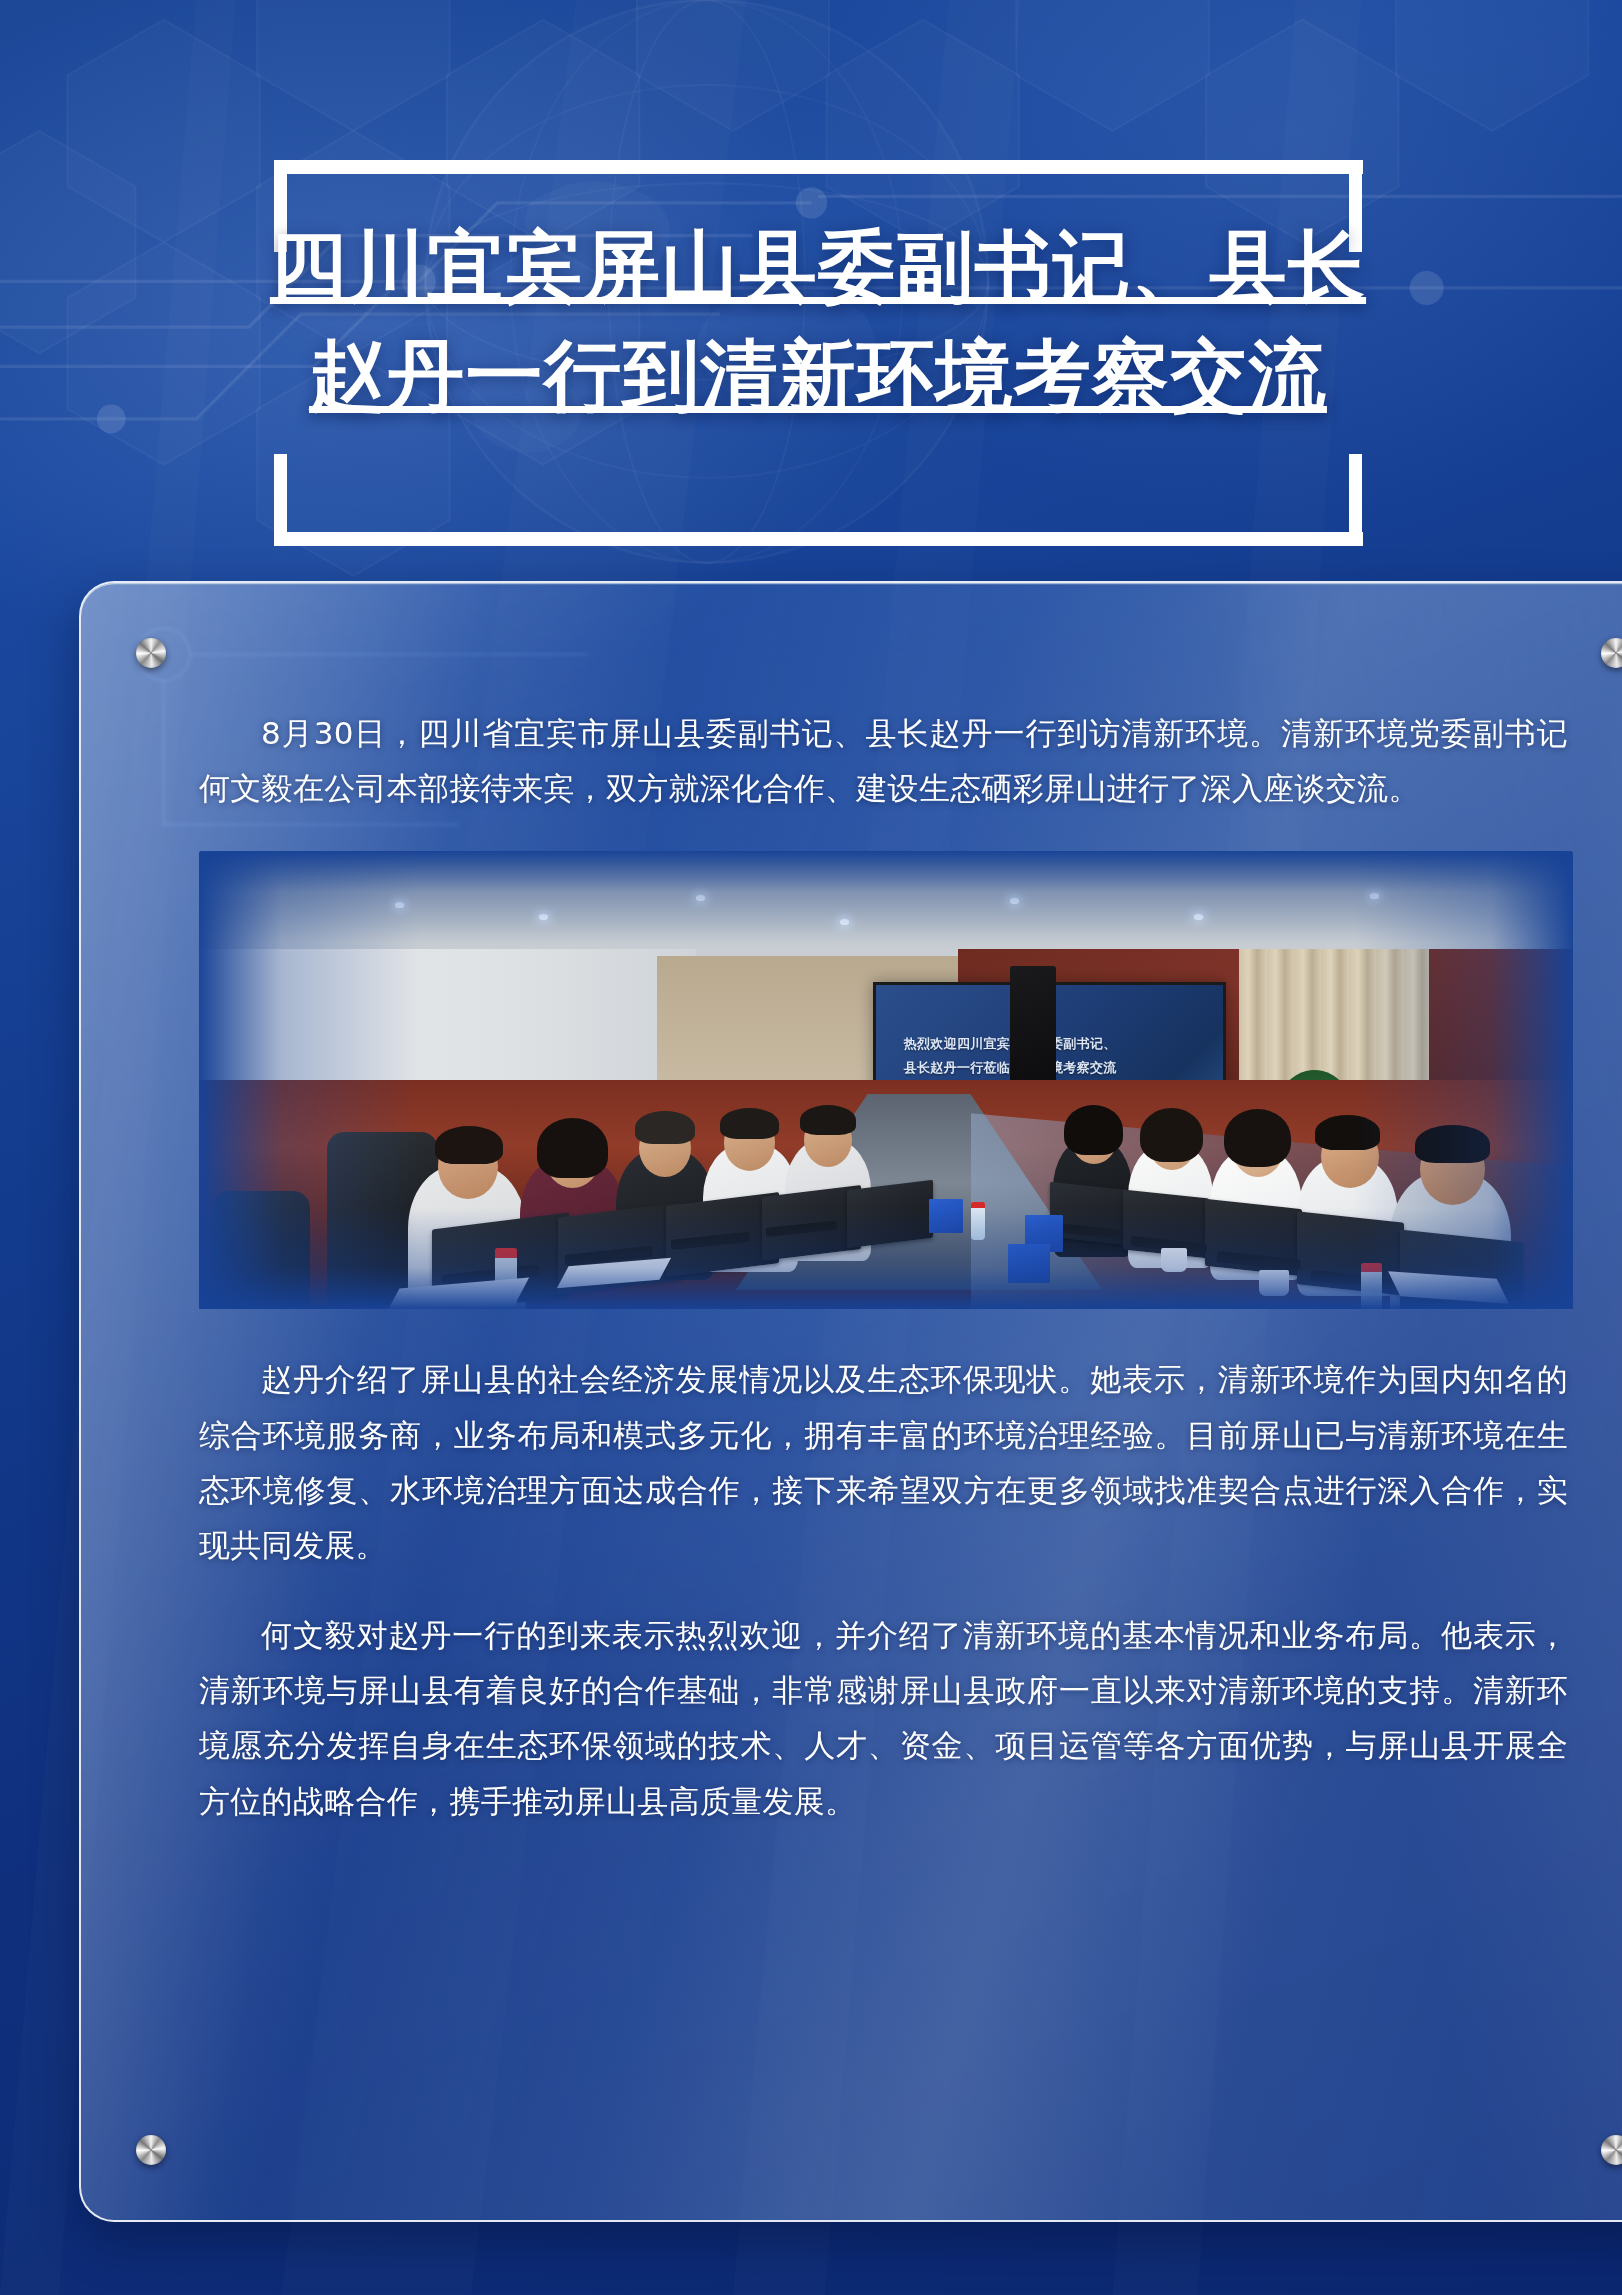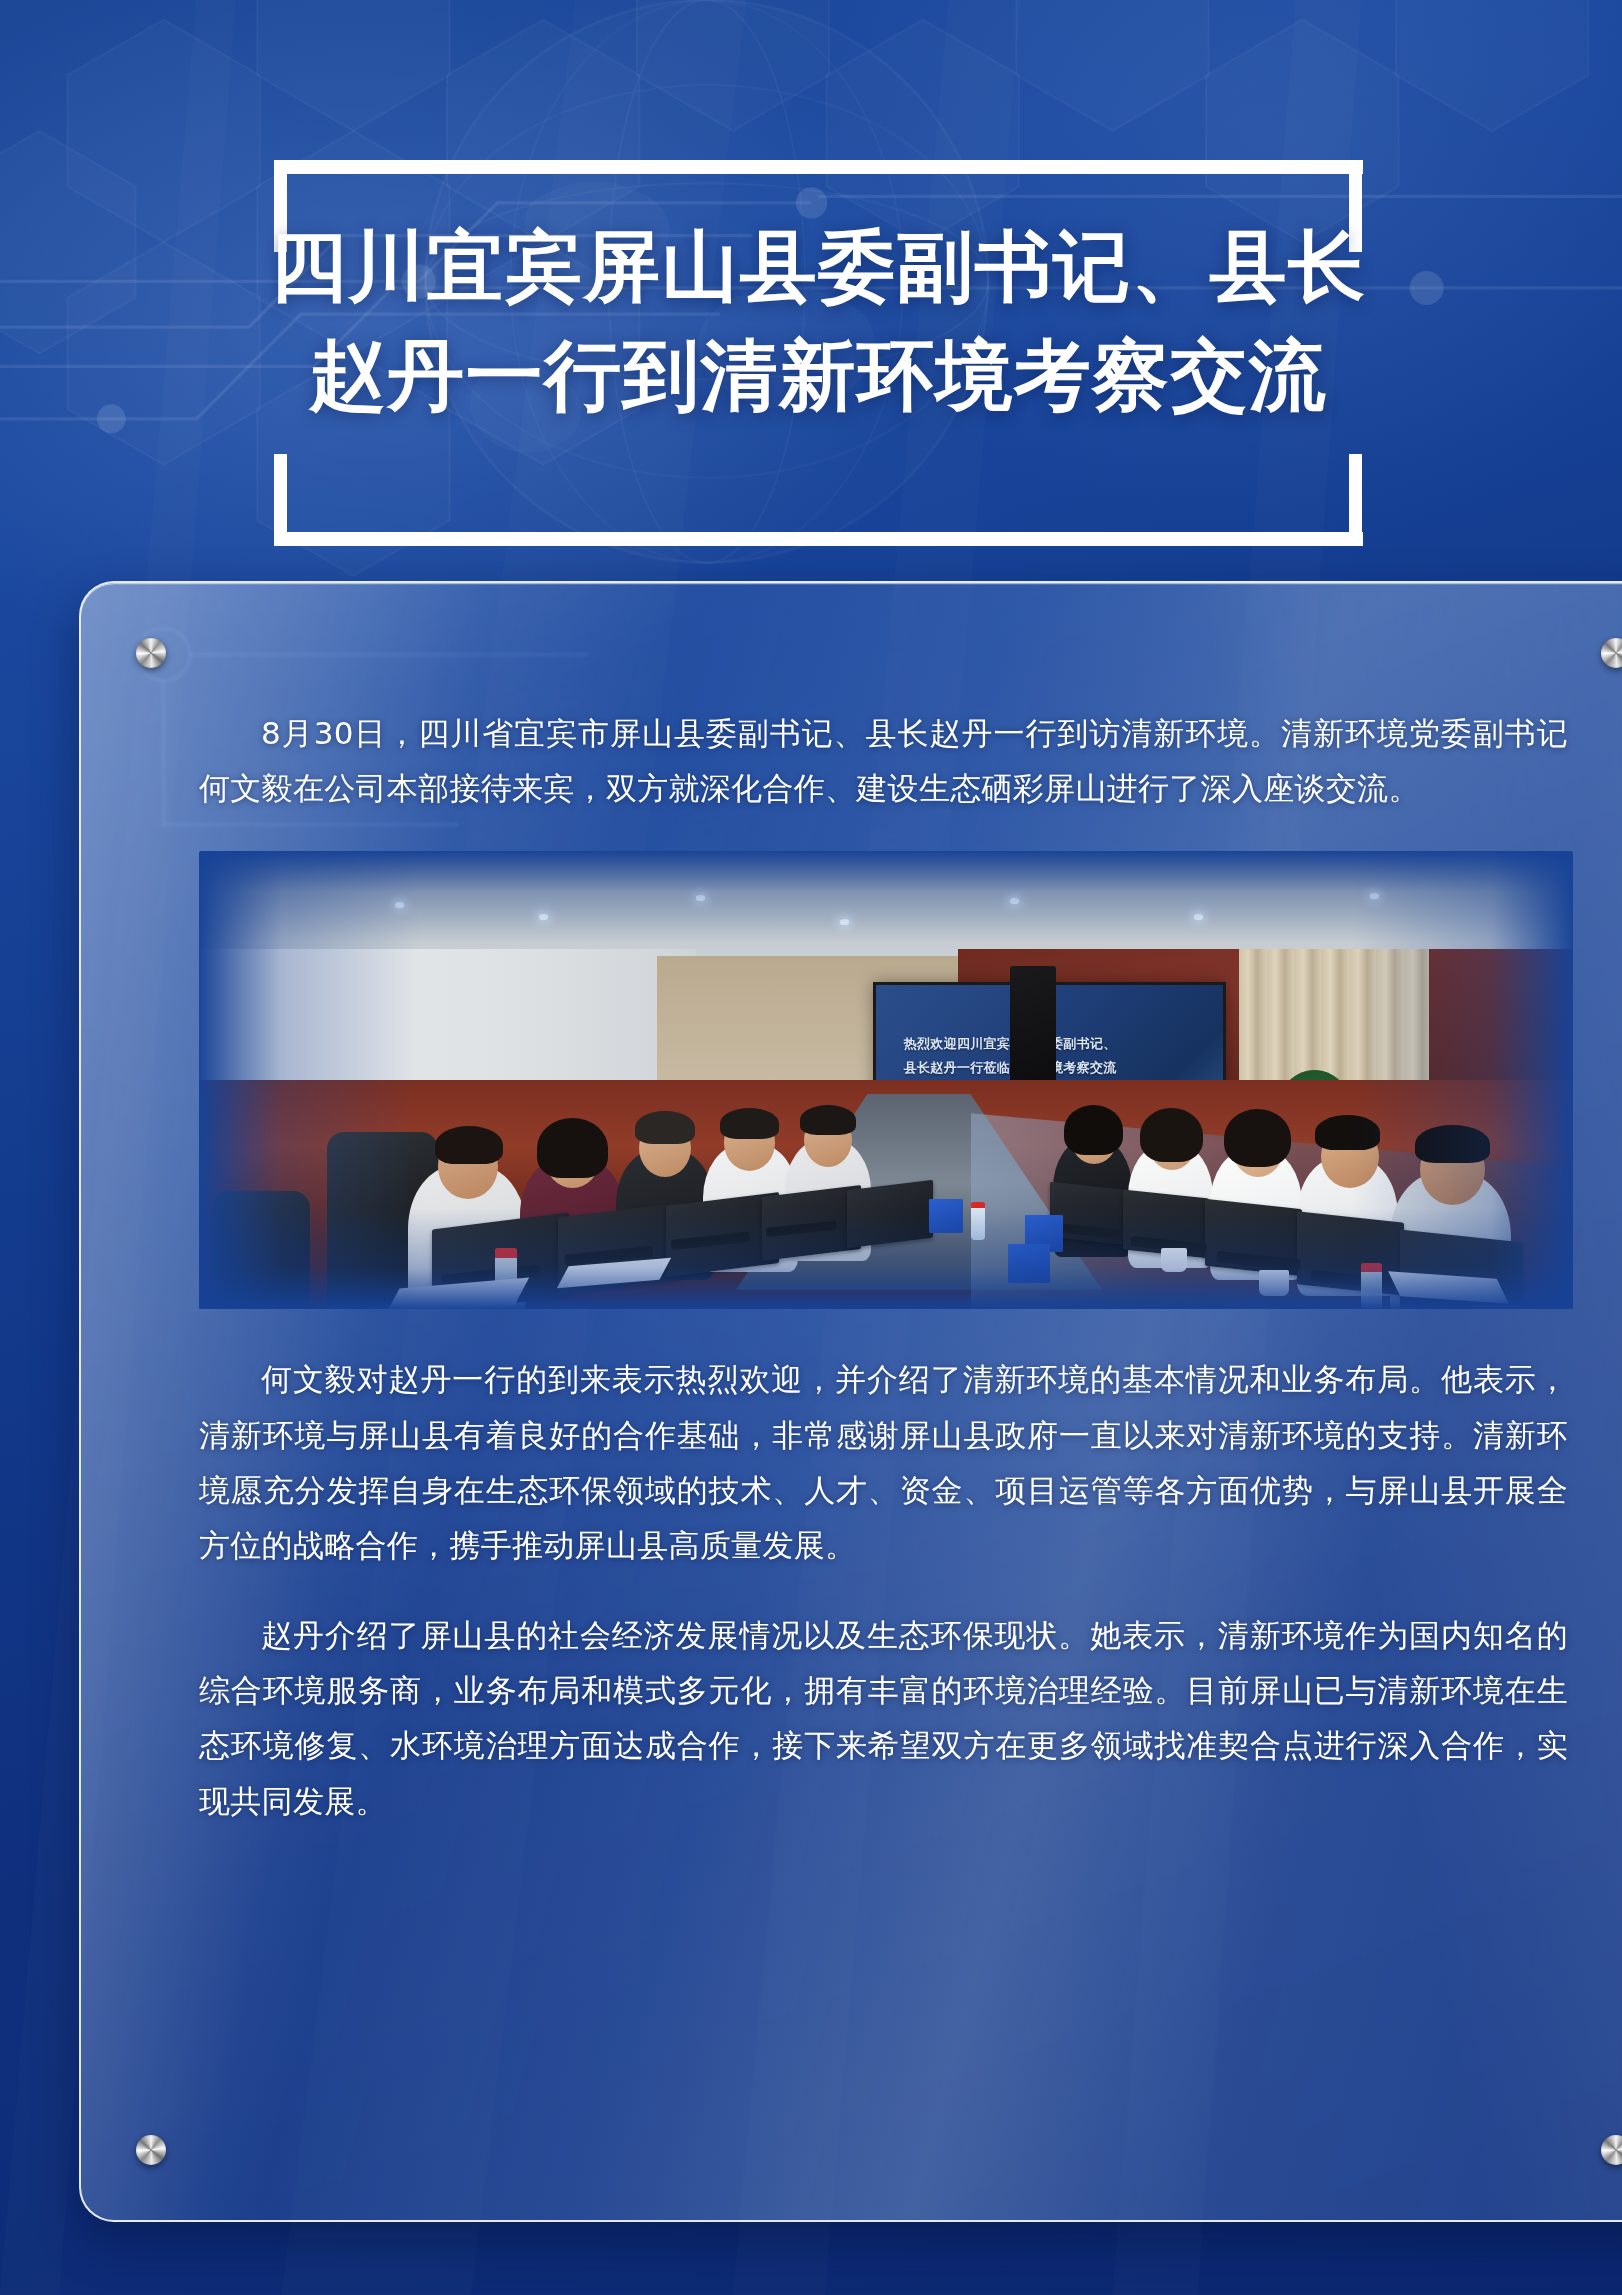--- a/index.html
+++ b/index.html
@@ -60,21 +60,21 @@
     top: 52px;
     text-align:center;
     color:#ffffff;
     font-family: "DejaVu Sans", "Liberation Sans", sans-serif;
     font-weight: 900;
     font-size: 77px;
     line-height: 1.42;
     letter-spacing: 1.3px;
     text-shadow: 0 2.6px 14.4px rgba(0,20,70,0.45);
   }
-  #title-text .tl { display:block; white-space:nowrap; }
+  #title-text .tl { display:block; white-space:nowrap;text-decoration:underline; }
 
   
   #glass-card {
     position:absolute;
     left: 79px;
     top: 581px;
     width: 1609px;
     height: 1641px;
     border-radius: 35px;
     background:
@@ -490,20 +490,20 @@
           <div class="cup" style="left:962px; top:397px; width:26px; height:23.6px;"></div>
 
           <div style="position:absolute;left:196px;top:432px;width:124px;height:27.5px;background:#f5f6f7;transform:skewX(-28deg) skewY(-5deg);"></div>
           <div style="position:absolute;left:366px;top:411px;width:98px;height:22px;background:#f2f3f5;transform:skewX(-28deg) skewY(-5deg);"></div>
           <div style="position:absolute;left:1197px;top:424px;width:105px;height:25px;background:#eef0f2;transform:skewX(26deg) skewY(4deg);"></div>
 
         </div>
         <div class="vignette"></div>
       </div>
 
+      <p>赵丹介绍了屏山县的社会经济发展情况以及生态环保现状。她表示，清新环境作为国内知名的综合环境服务商，业务布局和模式多元化，拥有丰富的环境治理经验。目前屏山已与清新环境在生态环境修复、水环境治理方面达成合作，接下来希望双方在更多领域找准契合点进行深入合作，实现共同发展。</p>
       <p>何文毅对赵丹一行的到来表示热烈欢迎，并介绍了清新环境的基本情况和业务布局。他表示，清新环境与屏山县有着良好的合作基础，非常感谢屏山县政府一直以来对清新环境的支持。清新环境愿充分发挥自身在生态环保领域的技术、人才、资金、项目运管等各方面优势，与屏山县开展全方位的战略合作，携手推动屏山县高质量发展。</p>
-      <p>赵丹介绍了屏山县的社会经济发展情况以及生态环保现状。她表示，清新环境作为国内知名的综合环境服务商，业务布局和模式多元化，拥有丰富的环境治理经验。目前屏山已与清新环境在生态环境修复、水环境治理方面达成合作，接下来希望双方在更多领域找准契合点进行深入合作，实现共同发展。</p>
 
     </div>
   </div>
 
 </div>
 
 
 </body></html>

